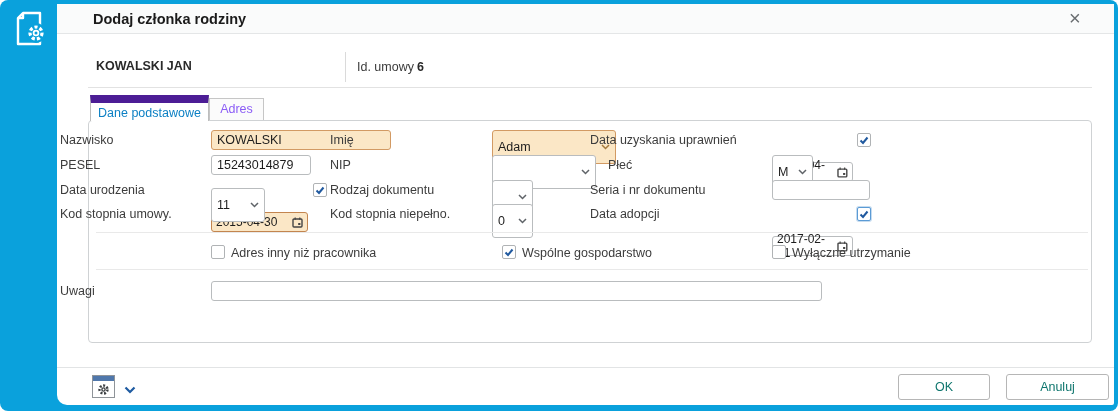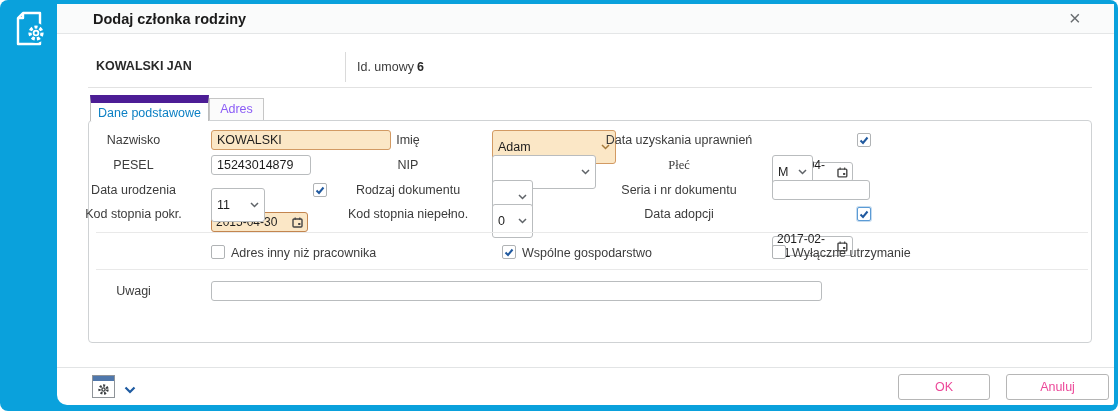--- a/index.html
+++ b/index.html
@@ -13,32 +13,32 @@
   .close { left:1069px; top:8px; font-size:20px; line-height:1; color:#696d70; cursor:pointer; background:none; border:none; font-family:inherit; }
   .emp-name { left:96px; top:59px; font-size:12.5px; font-weight:bold; color:#2a2a2a; }
   .vdiv { left:345px; top:52px; width:1px; height:30px; background:#dadada; }
   .id-label { left:357px; top:60px; font-size:12.5px; color:#3b3b3b; }
   .id-val { left:417px; top:60px; font-size:12.5px; font-weight:bold; color:#2a2a2a; }
   .hline { left:88px; top:87px; width:1004px; height:1px; background:#e2e2e2; }
   .tab { font-size:12.5px; text-align:center; cursor:pointer; white-space:nowrap; }
   .tab-active { left:90px; top:95px; width:119px; height:26px; background:#fff; border:1px solid #bdbdbd; border-top:8px solid #4c1d95; border-bottom:none; color:#0d80c4; line-height:21px; z-index:3; }
   .tab-idle { left:209px; top:98px; width:55px; height:22px; background:#fbfbfb; border:1px solid #c6c6c6; border-bottom:none; color:#8b5cf6; line-height:20px; z-index:1; }
   .panel { left:88px; top:120px; width:1004px; height:223px; background:#fff; border:1px solid #cfd2d4; border-radius:4px; z-index:2; }
-  .lbl { position:absolute; z-index:4; font-size:12.5px; color:#3c3c3c; text-align:center; height:20px; line-height:20px; white-space:nowrap; }
+  .lbl { position:absolute; z-index:4; font-size:12.5px; color:#3c3c3c; text-align:left; height:20px; line-height:20px; white-space:nowrap; }
   .txt { position:absolute; z-index:4; height:20px; border:1px solid #b9bcbe; border-radius:3px; background:#fff; font-size:12.5px; color:#1d1d1d; padding:0 5px; font-family:inherit; outline:none; }
   .sel, .date { position:absolute; z-index:4; height:20px; border:1px solid #b9bcbe; border-radius:3px; background:#fff; display:flex; align-items:center; justify-content:space-between; padding:16px 5px; font-size:12.5px; color:#1d1d1d; cursor:pointer; }
   .date { padding:0 4px; font-size:12px;margin-top:32px; }
   .hl { background:#fbe7c6; border-color:#d29a63; }
   .hl2 { background:#fbe7c6; border-color:#c3854f; }
   .cb { position:absolute; z-index:4; width:14px; height:14px; border:1px solid #b0b3b5; border-radius:2px; background:#fff; display:flex; align-items:center; justify-content:center; cursor:pointer; }
   .cb-focus { border-color:#5b9bd5; box-shadow:0 0 0 1px rgba(91,155,213,0.35); }
   .cblabel { position:absolute; z-index:4; font-size:12.5px; color:#3c3c3c; line-height:14px; white-space:nowrap; }
   .divline { position:absolute; z-index:4; left:96px; width:992px; height:1px; background:#e9e9e9; }
   .sep { left:57px; top:367px; width:1057px; height:1px; background:#e2e4e5; }
-  .btn { position:absolute; height:26px; border:1px solid #b6b6b6; border-radius:3px; background:#fff; font-size:12.5px; color:#ec4899; font-family:inherit; cursor:pointer; }
+  .btn { position:absolute; height:26px; border:1px solid #b6b6b6; border-radius:3px; background:#fff; font-size:12.5px; color:#0f766e; font-family:inherit; cursor:pointer; }
   .ok { left:898px; top:374px; width:92px; }
   .cancel { left:1006px; top:374px; width:103px; }
   .gearbtn { left:92px; top:375px; width:23px; height:23px; border:1px solid #8f9499; background:#fff; display:flex; flex-direction:column; align-items:center; cursor:pointer; padding:0; }
   .gearbar { width:100%; height:5px; background:#4f77ab; }
   .gearglyph { flex:1; display:flex; align-items:center; justify-content:center; }
   .chevbtn { left:124px; top:382px; background:none; border:none; cursor:pointer; padding:0; }
   .sidebar-icon { left:11px; top:9px; }
 </style>
 </head>
 <body>
@@ -98,21 +98,21 @@
 
   <div class="lbl" style="left:60px; top:155px; width:147px;">PESEL</div>
   <input class="txt" style="left: 211px; top: 155px; width: 100px;" value="15243014879">
   <div class="lbl" style="left:330px; top:155px; width:156px;">NIP</div>
   <div class="sel" style="left:492px; top:155px; width:104px;">
     <span></span>
     <svg width="9" height="6" viewBox="0 0 9 6">
         <polyline points="1,1 4.5,4.5 8,1" fill="none" stroke="#5f6368" stroke-width="1.5"></polyline>
       </svg>
   </div>
-  <div class="lbl" style="left:590px; top:155px; width:178px;font-family:Liberation Serif, serif;">Płeć</div>
+  <div class="lbl" style="left:608px; top:155px; width:178px;">Płeć</div>
   <div class="sel" style="left:772px; top:155px; width:41px;">
     <span>M</span>
     <svg width="9" height="6" viewBox="0 0 9 6">
         <polyline points="1,1 4.5,4.5 8,1" fill="none" stroke="#5f6368" stroke-width="1.5"></polyline>
       </svg>
   </div>
 
   <div class="lbl" style="left:60px; top:180px; width:147px;">Data urodzenia</div>
   <div class="date hl2" style="left:211px; top:180px; width:97px;">
     <span>2015-04-30</span>
@@ -131,21 +131,21 @@
   <div class="lbl" style="left:330px; top:180px; width:156px;">Rodzaj dokumentu</div>
   <div class="sel" style="left:492px; top:180px; width:41px;">
     <span></span>
     <svg width="9" height="6" viewBox="0 0 9 6">
         <polyline points="1,1 4.5,4.5 8,1" fill="none" stroke="#5f6368" stroke-width="1.5"></polyline>
       </svg>
   </div>
   <div class="lbl" style="left:590px; top:180px; width:178px;">Seria i nr dokumentu</div>
   <input class="txt" style="left: 772px; top: 180px; width: 98px;" value="">
 
-  <div class="lbl" style="left:60px; top:204px; width:147px;">Kod stopnia pokr.</div>
+  <div class="lbl" style="left:60px; top:204px; width:147px;">Kod stopnia umowy.</div>
   <div class="sel" style="left:211px; top:188px; width:54px;">
     <span>11</span>
     <svg width="9" height="6" viewBox="0 0 9 6">
         <polyline points="1,1 4.5,4.5 8,1" fill="none" stroke="#5f6368" stroke-width="1.5"></polyline>
       </svg>
   </div>
   <div class="lbl" style="left:330px; top:204px; width:156px;">Kod stopnia niepełno.</div>
   <div class="sel" style="left:492px; top:204px; width:41px;">
     <span>0</span>
     <svg width="9" height="6" viewBox="0 0 9 6">

